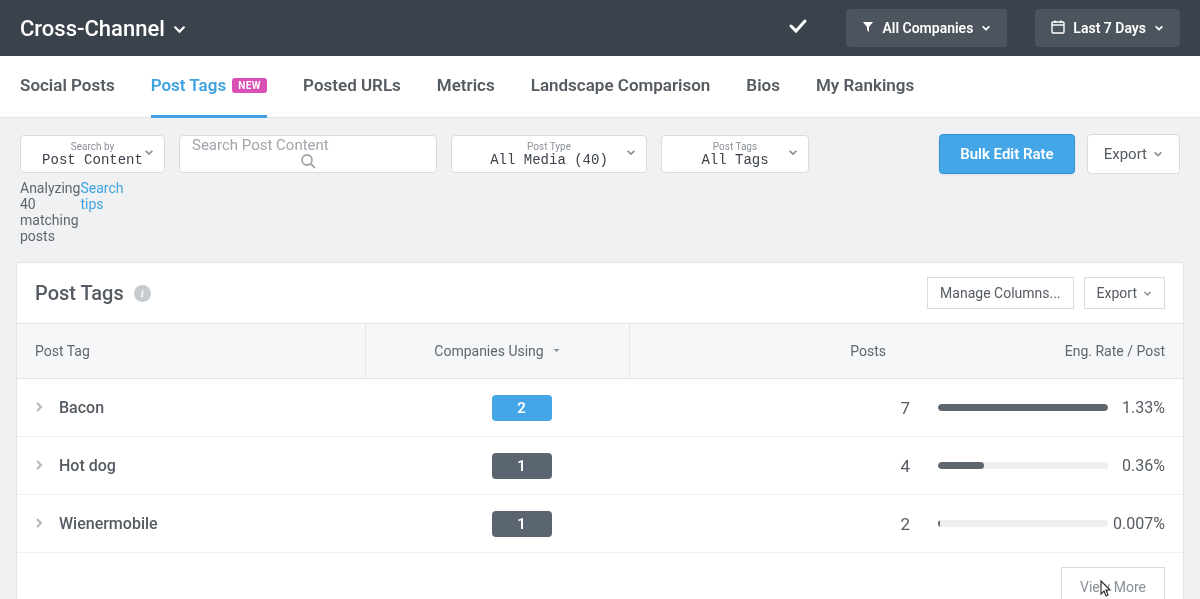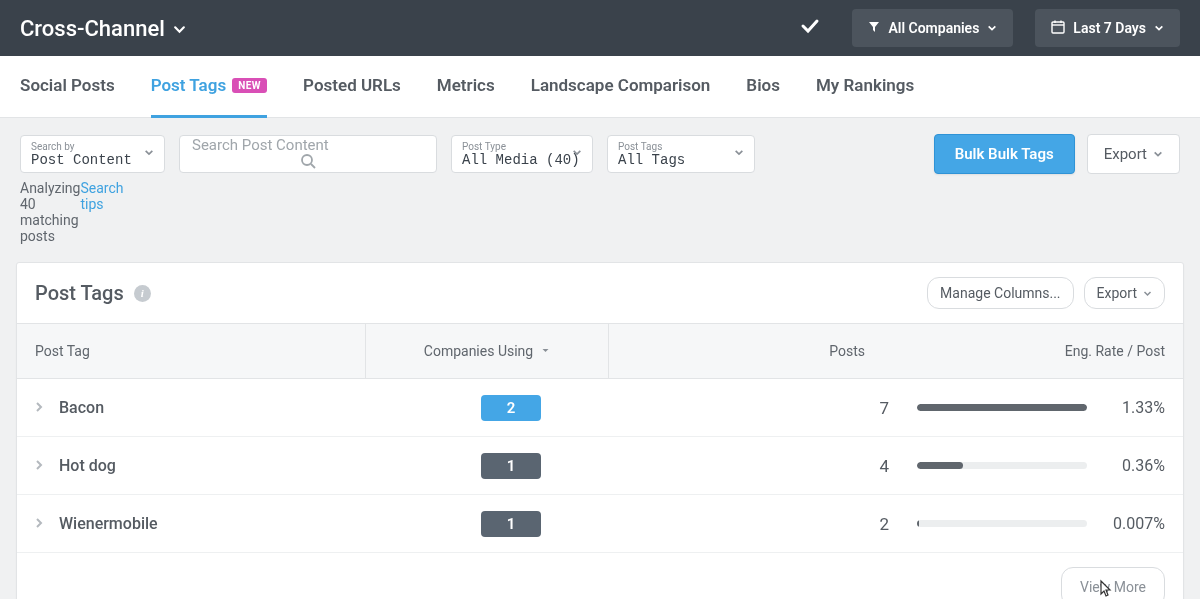--- a/index.html
+++ b/index.html
@@ -1,53 +1,53 @@
 <!DOCTYPE html>
 <html><head>
 <meta charset="utf-8">
 <style>
 *{margin:0;padding:0;box-sizing:border-box;font-family:-apple-system,BlinkMacSystemFont,"Segoe UI",Roboto,Helvetica,Arial,sans-serif;}
 body{background:#f0f1f2;width:1200px;height:599px;overflow:hidden;}
 .topbar{background:#3a424b;height:56px;display:flex;align-items:center;padding:0 20px;justify-content:space-between;}
 .tb-left{display:flex;align-items:center;}
 .app-title{color:#fff;font-size:22px;font-weight:500;cursor:pointer;display:flex;align-items:flex-end;gap:8px;}
-.tb-right{display:flex;align-items:center;gap:22px;}
+.tb-right{display:flex;align-items:center;gap:28px;}
 .chk-icon{color:#fff;font-size:18px;margin-right:10px;}
 .tb-btn{background:#4c545d;color:#fff;border:none;border-radius:4px;padding:0 16px;height:38px;display:flex;align-items:center;gap:8px;font-size:14px;font-weight:600;cursor:pointer;}
 .tabbar{background:#fff;border-bottom:1px solid #e2e4e6;height:62px;display:flex;align-items:center;padding:0 20px;gap:36px;}
 .tab{color:#555b62;font-size:17px;font-weight:600;cursor:pointer;height:62px;display:flex;align-items:center;border-bottom:3px solid transparent;}
 .tab.active{color:#3fa2e0;border-bottom-color:#3fa2e0;}
 .badge-new{background:#d94fb6;color:#fff;font-size:10px;font-weight:700;padding:2px 6px;border-radius:3px;margin-left:6px;letter-spacing:0.5px;}
 .filters{padding:16px 20px 4px;display:flex;align-items:center;gap:14px;}
 .field{background:#fff;border:1px solid #d9dcdf;border-radius:4px;display:flex;align-items:center;position:relative;}
-.field.sel{width:145px;height:38px;padding:16px 10px;flex-direction:column;align-items:flex-start;justify-content:center;}
+.field.sel{width:145px;height:38px;padding:16px 10px;flex-direction:column;align-items:center;justify-content:center;}
 .field-label{font-size:10px;color:#8a9097;}
 .field-value{font-size:14px;color:#3a424b;font-family:Liberation Mono, monospace;}
 .chev{position:absolute;right:10px;top:50%;transform:translateY(-50%);color:#8a9097;font-size:11px;}
 .search-field{width:258px;height:38px;padding:0 12px;flex-direction:column;}
 .search-field input{border:none;outline:none;width:100%;font-size:15px;color:#555;}
 .search-field input::placeholder{color:#a0a6ab;}
 .search-icon{color:#a0a6ab;font-size:15px;}
-.field.med{width:142px;}
+.field.med{width:196px;}
 .field.tags{width:148px;}
 .btn-primary{background:#44a6e6;color:#fff;border:1px solid #2f93d6;border-radius:4px;height:40px;padding:0 20px;font-size:15px;font-weight:600;cursor:pointer;box-shadow:0 1px 2px rgba(0,0,0,0.08);}
 .btn-default{background:#fff;color:#555b62;border:1px solid #d9dcdf;border-radius:4px;height:40px;padding:0 16px;font-size:15px;cursor:pointer;display:flex;align-items:center;gap:6px;}
 .filters-right{margin-left:auto;display:flex;gap:12px;}
 .subline{padding:2px 20px 0;display:flex;justify-content:space-between;font-size:14px;color:#60666d;}
 .subline a{color:#3fa2e0;text-decoration:none;cursor:pointer;}
 .subline-wrap{padding-right:792px;}
 .panel{background:#fff;border:1px solid #e2e4e6;border-radius:3px;margin:18px 16px 0;box-shadow:0 1px 2px rgba(0,0,0,0.03);}
 .panel-head{display:flex;align-items:center;justify-content:space-between;padding:14px 18px;}
 .panel-title{font-size:20px;color:#555b62;font-weight:500;display:flex;align-items:center;gap:10px;}
 .info-icon{width:17px;height:17px;border-radius:50%;background:#c6cbd0;color:#fff;display:inline-flex;align-items:center;justify-content:center;font-size:11px;font-style:italic;font-family:Georgia,serif;font-weight:700;}
 .panel-actions{display:flex;gap:10px;}
-.btn-sm{background:#fff;border:1px solid #d9dcdf;border-radius:12px;height:32px;padding:0 12px;font-size:14px;color:#555b62;cursor:pointer;display:flex;align-items:center;gap:6px;}
+.btn-sm{background:#fff;border:1px solid #d9dcdf;border-radius:0;height:32px;padding:0 12px;font-size:14px;color:#555b62;cursor:pointer;display:flex;align-items:center;gap:6px;}
 .thead{background:#f6f7f8;border-top:1px solid #e2e4e6;border-bottom:1px solid #e2e4e6;height:56px;display:flex;align-items:center;padding:0 18px;font-size:14px;color:#60666d;}
 .col-tag{width:330px;}
-.col-comp{width:244px;text-align:center;display:flex;align-items:center;justify-content:center;gap:8px;border-left:1px solid #e2e4e6;border-right:1px solid #e2e4e6;height:56px;}
+.col-comp{width:265px;text-align:center;display:flex;align-items:center;justify-content:center;gap:8px;border-left:1px solid #e2e4e6;border-right:1px solid #e2e4e6;height:56px;}
 .col-posts{width:270px;text-align:right;padding-right:14px;}
 .col-eng{flex:1;text-align:right;}
 .caret-dn{font-size:10px;color:#8a9097;}
 .trow{height:58px;display:flex;align-items:center;padding:0 18px;border-bottom:1px solid #eef0f1;font-size:16px;color:#555b62;}
 .expander{color:#b4b9be;font-size:14px;width:24px;}
 .tag-name{font-weight:500;}
 .pill{display:inline-block;min-width:60px;text-align:center;padding:4px 18px;border-radius:4px;color:#fff;font-weight:600;font-size:15px;}
 .pill.blue{background:#44a6e6;}
 .pill.gray{background:#5a6571;}
 .col-posts-td{width:270px;text-align:right;padding-right:14px;font-size:17px;}
@@ -166,21 +166,21 @@
   <div class="field sel tags">
     <span class="field-label">Post Tags</span>
     <span class="field-value">All Tags</span>
     <span class="chev">
       <svg width="10" height="10" viewBox="0 0 12 12">
           <path d="M2 4 L6 8 L10 4" stroke="#8a9097" stroke-width="2" fill="none"></path>
         </svg>
     </span>
   </div>
   <div class="filters-right">
-    <button class="btn-primary">Bulk Bulk Tags</button>
+    <button class="btn-primary">Bulk Edit Rate</button>
     <button class="btn-default">
       <span>Export</span>
       <span>
         <svg width="10" height="10" viewBox="0 0 12 12">
             <path d="M2 4 L6 8 L10 4" stroke="#8a9097" stroke-width="2" fill="none"></path>
           </svg>
       </span>
     </button>
   </div>
 </div>

